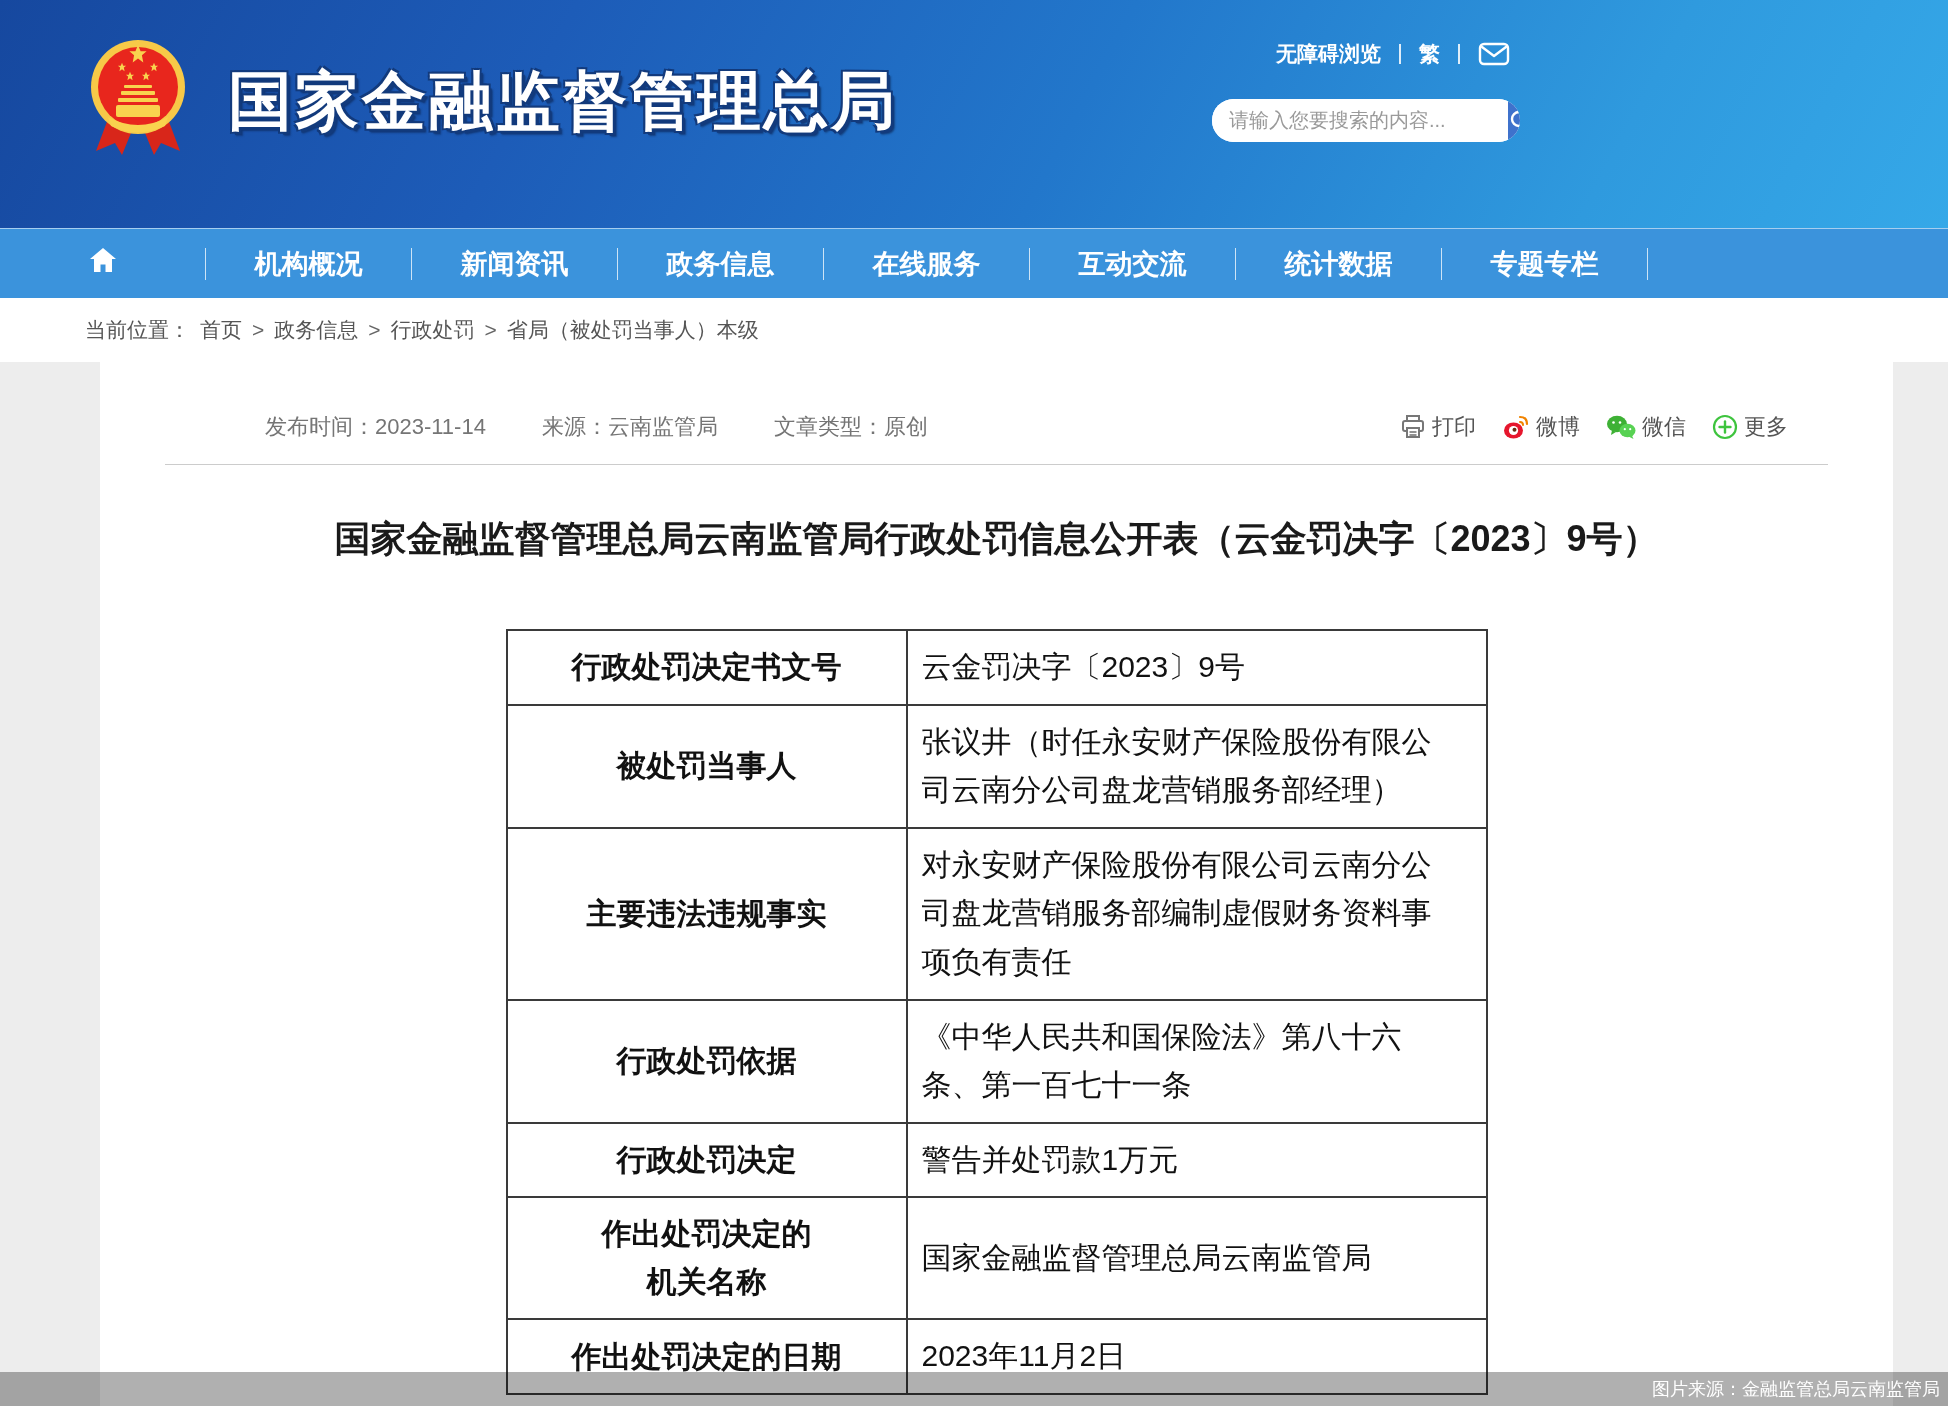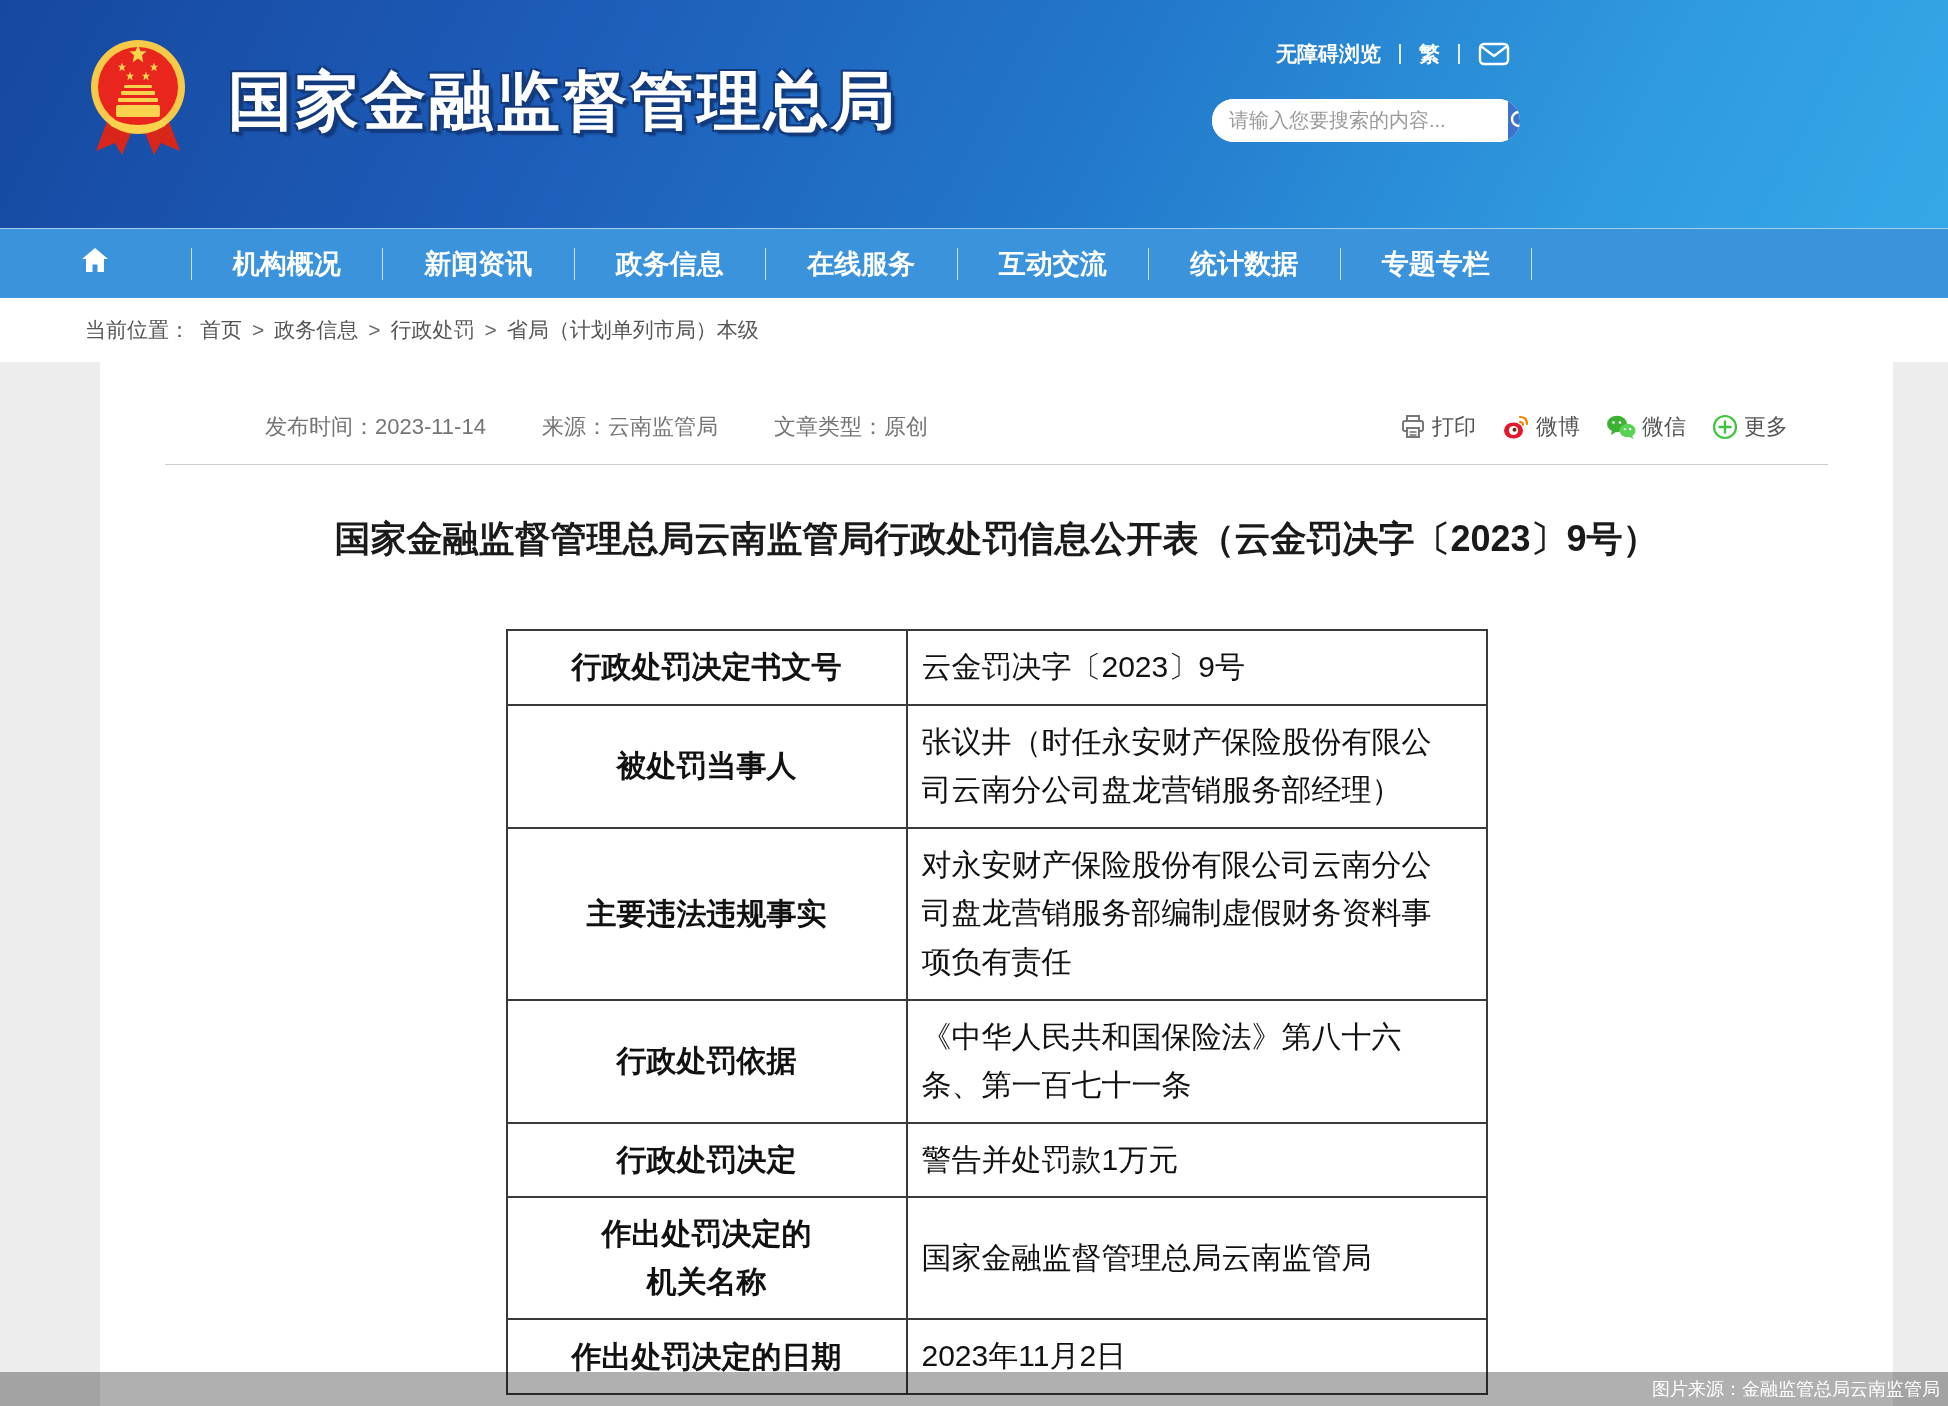--- a/index.html
+++ b/index.html
@@ -45,21 +45,21 @@
     width:60px; border:none; background:#3f72cc; cursor:pointer;
     display:flex; align-items:center; justify-content:center;
   }
 
   
   .main-nav {
     height:70px; background:#3b93dc;
     border-top:1px solid rgba(255,255,255,.55);
     display:flex; align-items:center;
   }
-  .nav-items { display:flex; align-items:center; width:1532px; }
+  .nav-items { display:flex; align-items:center; width:1648px; }
   .nav-item {
     flex:1; text-align:center; color:#fff; font-size:27px; font-weight:bold;
     cursor:pointer; white-space:nowrap;
   }
   .nav-sep { width:1px; height:32px; background:rgba(255,255,255,.75); }
 
   
   .breadcrumb {
     height:64px; display:flex; align-items:center; padding-left:85px;
     font-size:21px; color:#555; background:#ffffff; gap:10px;
@@ -184,21 +184,21 @@
 </div>
 
 <div class="breadcrumb">
   <span>当前位置：</span>
   <span class="crumb">首页</span>
   <span class="crumb-sep">&gt;</span>
   <span class="crumb">政务信息</span>
   <span class="crumb-sep">&gt;</span>
   <span class="crumb">行政处罚</span>
   <span class="crumb-sep">&gt;</span>
-  <span class="crumb">省局（计划单列市局）本级</span>
+  <span class="crumb">省局（被处罚当事人）本级</span>
 </div>
 
 <div class="content-card">
 
   <div class="meta-row">
     <div class="meta-left">
       <span>
         <span>发布时间：</span><span>2023-11-14</span>
       </span>
       <span>

